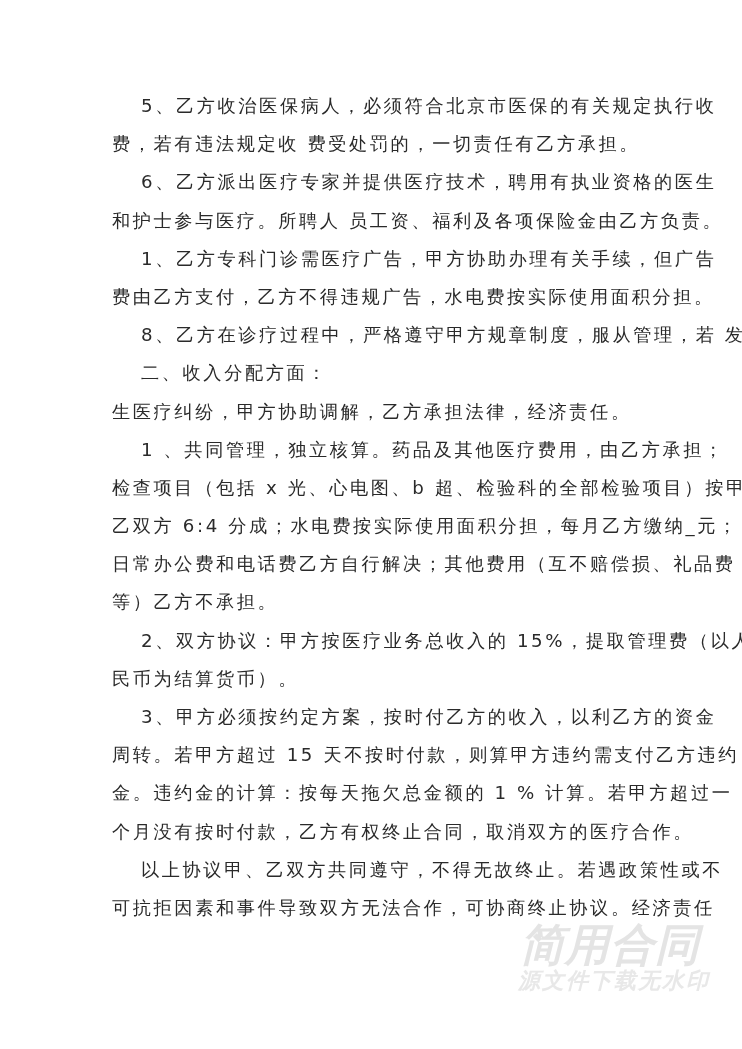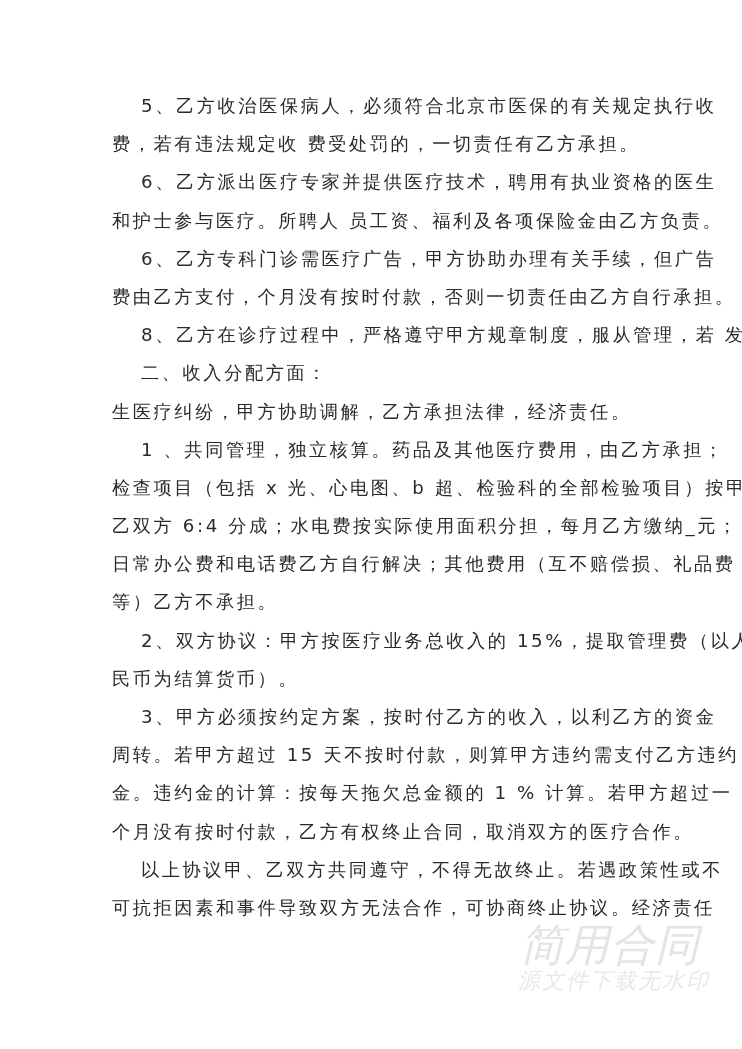--- a/index.html
+++ b/index.html
@@ -1,35 +1,35 @@
 <!DOCTYPE html>
 <html><head>
 <meta charset="utf-8">
 <style>
   html, body { margin:0; padding:0; }
   body { width:742px; height:1049px; background:#ffffff; position:relative; overflow:hidden;
          font-family:"DejaVu Sans", sans-serif; color:#2a2a2a; }
   .page { position:absolute; left:112px; top:87px; width:520px; }
   .line { height:38.2px; line-height:38.2px; font-size:18.2px; letter-spacing:2.6px; white-space:nowrap; }
   .indent { padding-left:29px; }
-  .wm { position:absolute; font-family:"DejaVu Sans", sans-serif; font-weight:normal; font-style:italic;
+  .wm { position:absolute; font-family:"DejaVu Sans", sans-serif; font-weight:bold; font-style:italic;
         color:#e4e4e4; white-space:nowrap; }
   .wm-main { left:520px; top:916px; font-size:44px; letter-spacing:1px; }
   .wm-sub { left:518px; top:966px; font-size:22px; letter-spacing:2px; color:#e8e8e8; }
 </style>
 </head>
 <body>
 
 <div class="page">
   <div class="line indent">5、乙方收治医保病人，必须符合北京市医保的有关规定执行收</div>
   <div class="line">费，若有违法规定收 费受处罚的，一切责任有乙方承担。</div>
   <div class="line indent">6、乙方派出医疗专家并提供医疗技术，聘用有执业资格的医生</div>
   <div class="line">和护士参与医疗。所聘人 员工资、福利及各项保险金由乙方负责。</div>
-  <div class="line indent">6、乙方专科门诊需医疗广告，甲方协助办理有关手续，但广告</div>
-  <div class="line">费由乙方支付，个月没有按时付款，否则一切责任由乙方自行承担。</div>
+  <div class="line indent">1、乙方专科门诊需医疗广告，甲方协助办理有关手续，但广告</div>
+  <div class="line">费由乙方支付，乙方不得违规广告，水电费按实际使用面积分担。</div>
   <div class="line indent">8、乙方在诊疗过程中，严格遵守甲方规章制度，服从管理，若 发</div>
   <div class="line indent">二、收入分配方面：</div>
   <div class="line">生医疗纠纷，甲方协助调解，乙方承担法律，经济责任。</div>
   <div class="line indent"> 1 、共同管理，独立核算。药品及其他医疗费用，由乙方承担；</div>
   <div class="line">检查项目（包括 x 光、心电图、b 超、检验科的全部检验项目）按甲</div>
   <div class="line">乙双方 6:4 分成；水电费按实际使用面积分担，每月乙方缴纳_元；</div>
   <div class="line">日常办公费和电话费乙方自行解决；其他费用（互不赔偿损、礼品费</div>
   <div class="line">等）乙方不承担。</div>
   <div class="line indent">2、双方协议：甲方按医疗业务总收入的 15%，提取管理费（以人</div>
   <div class="line">民币为结算货币）。</div>

